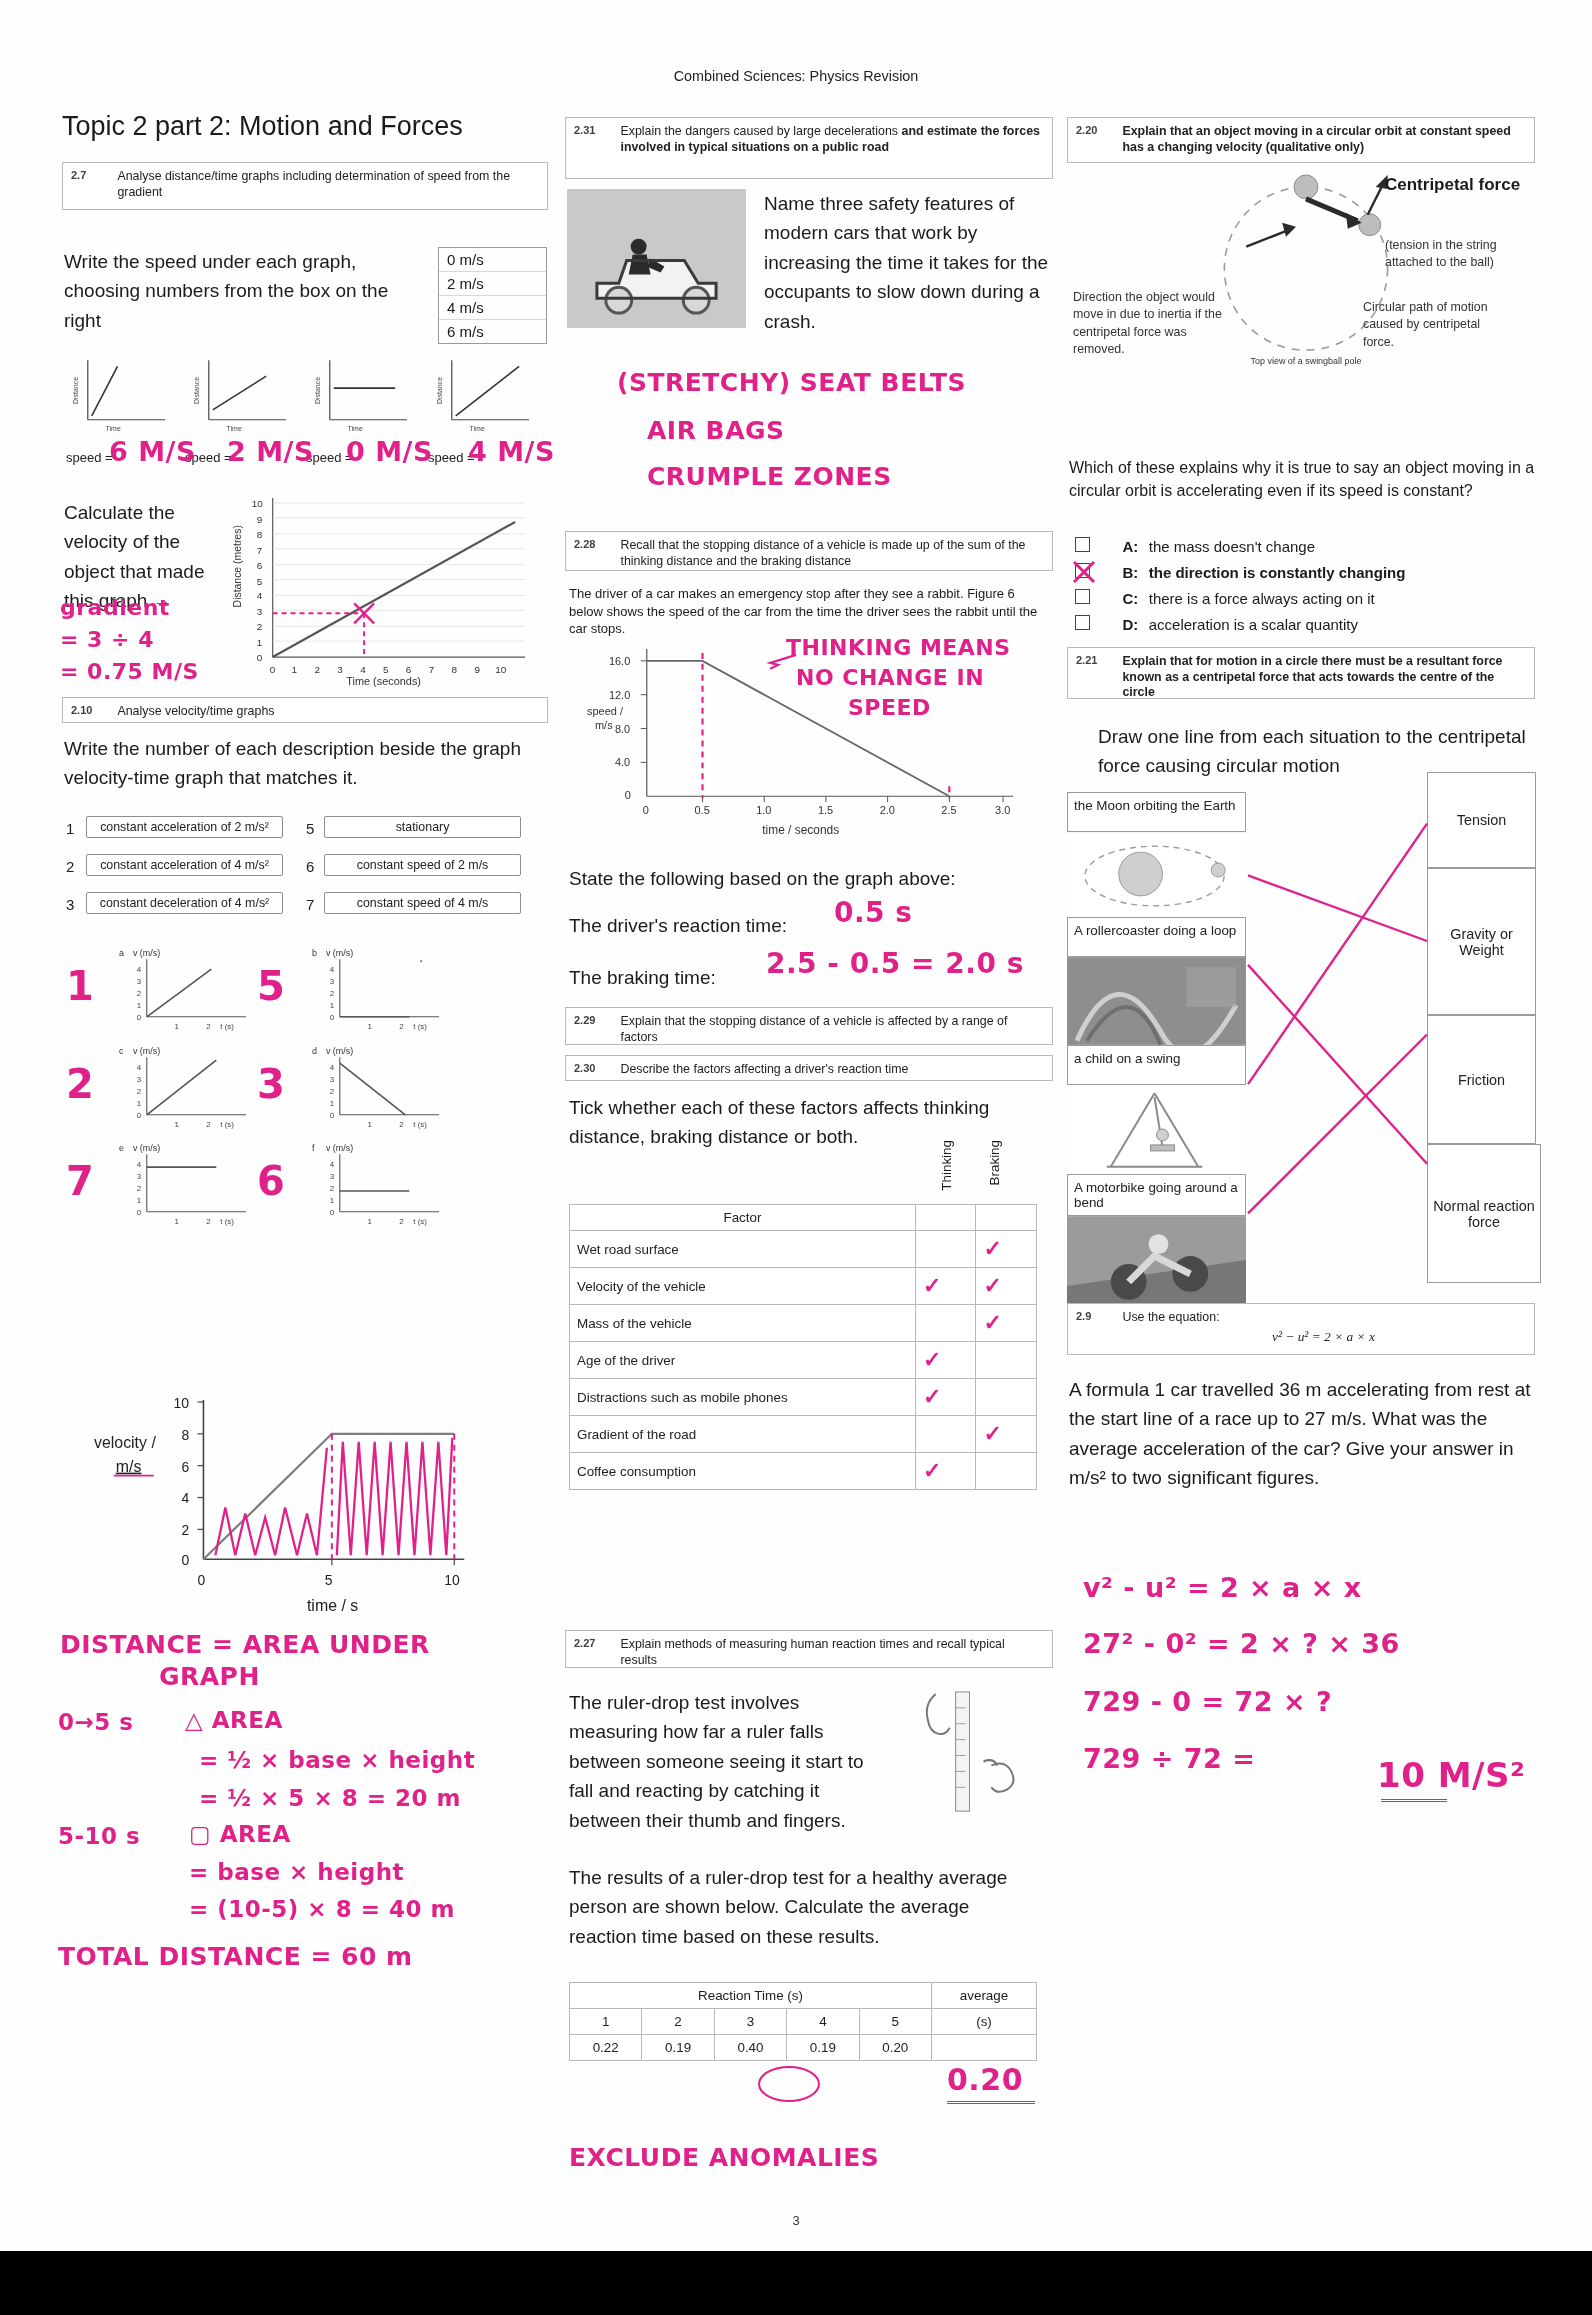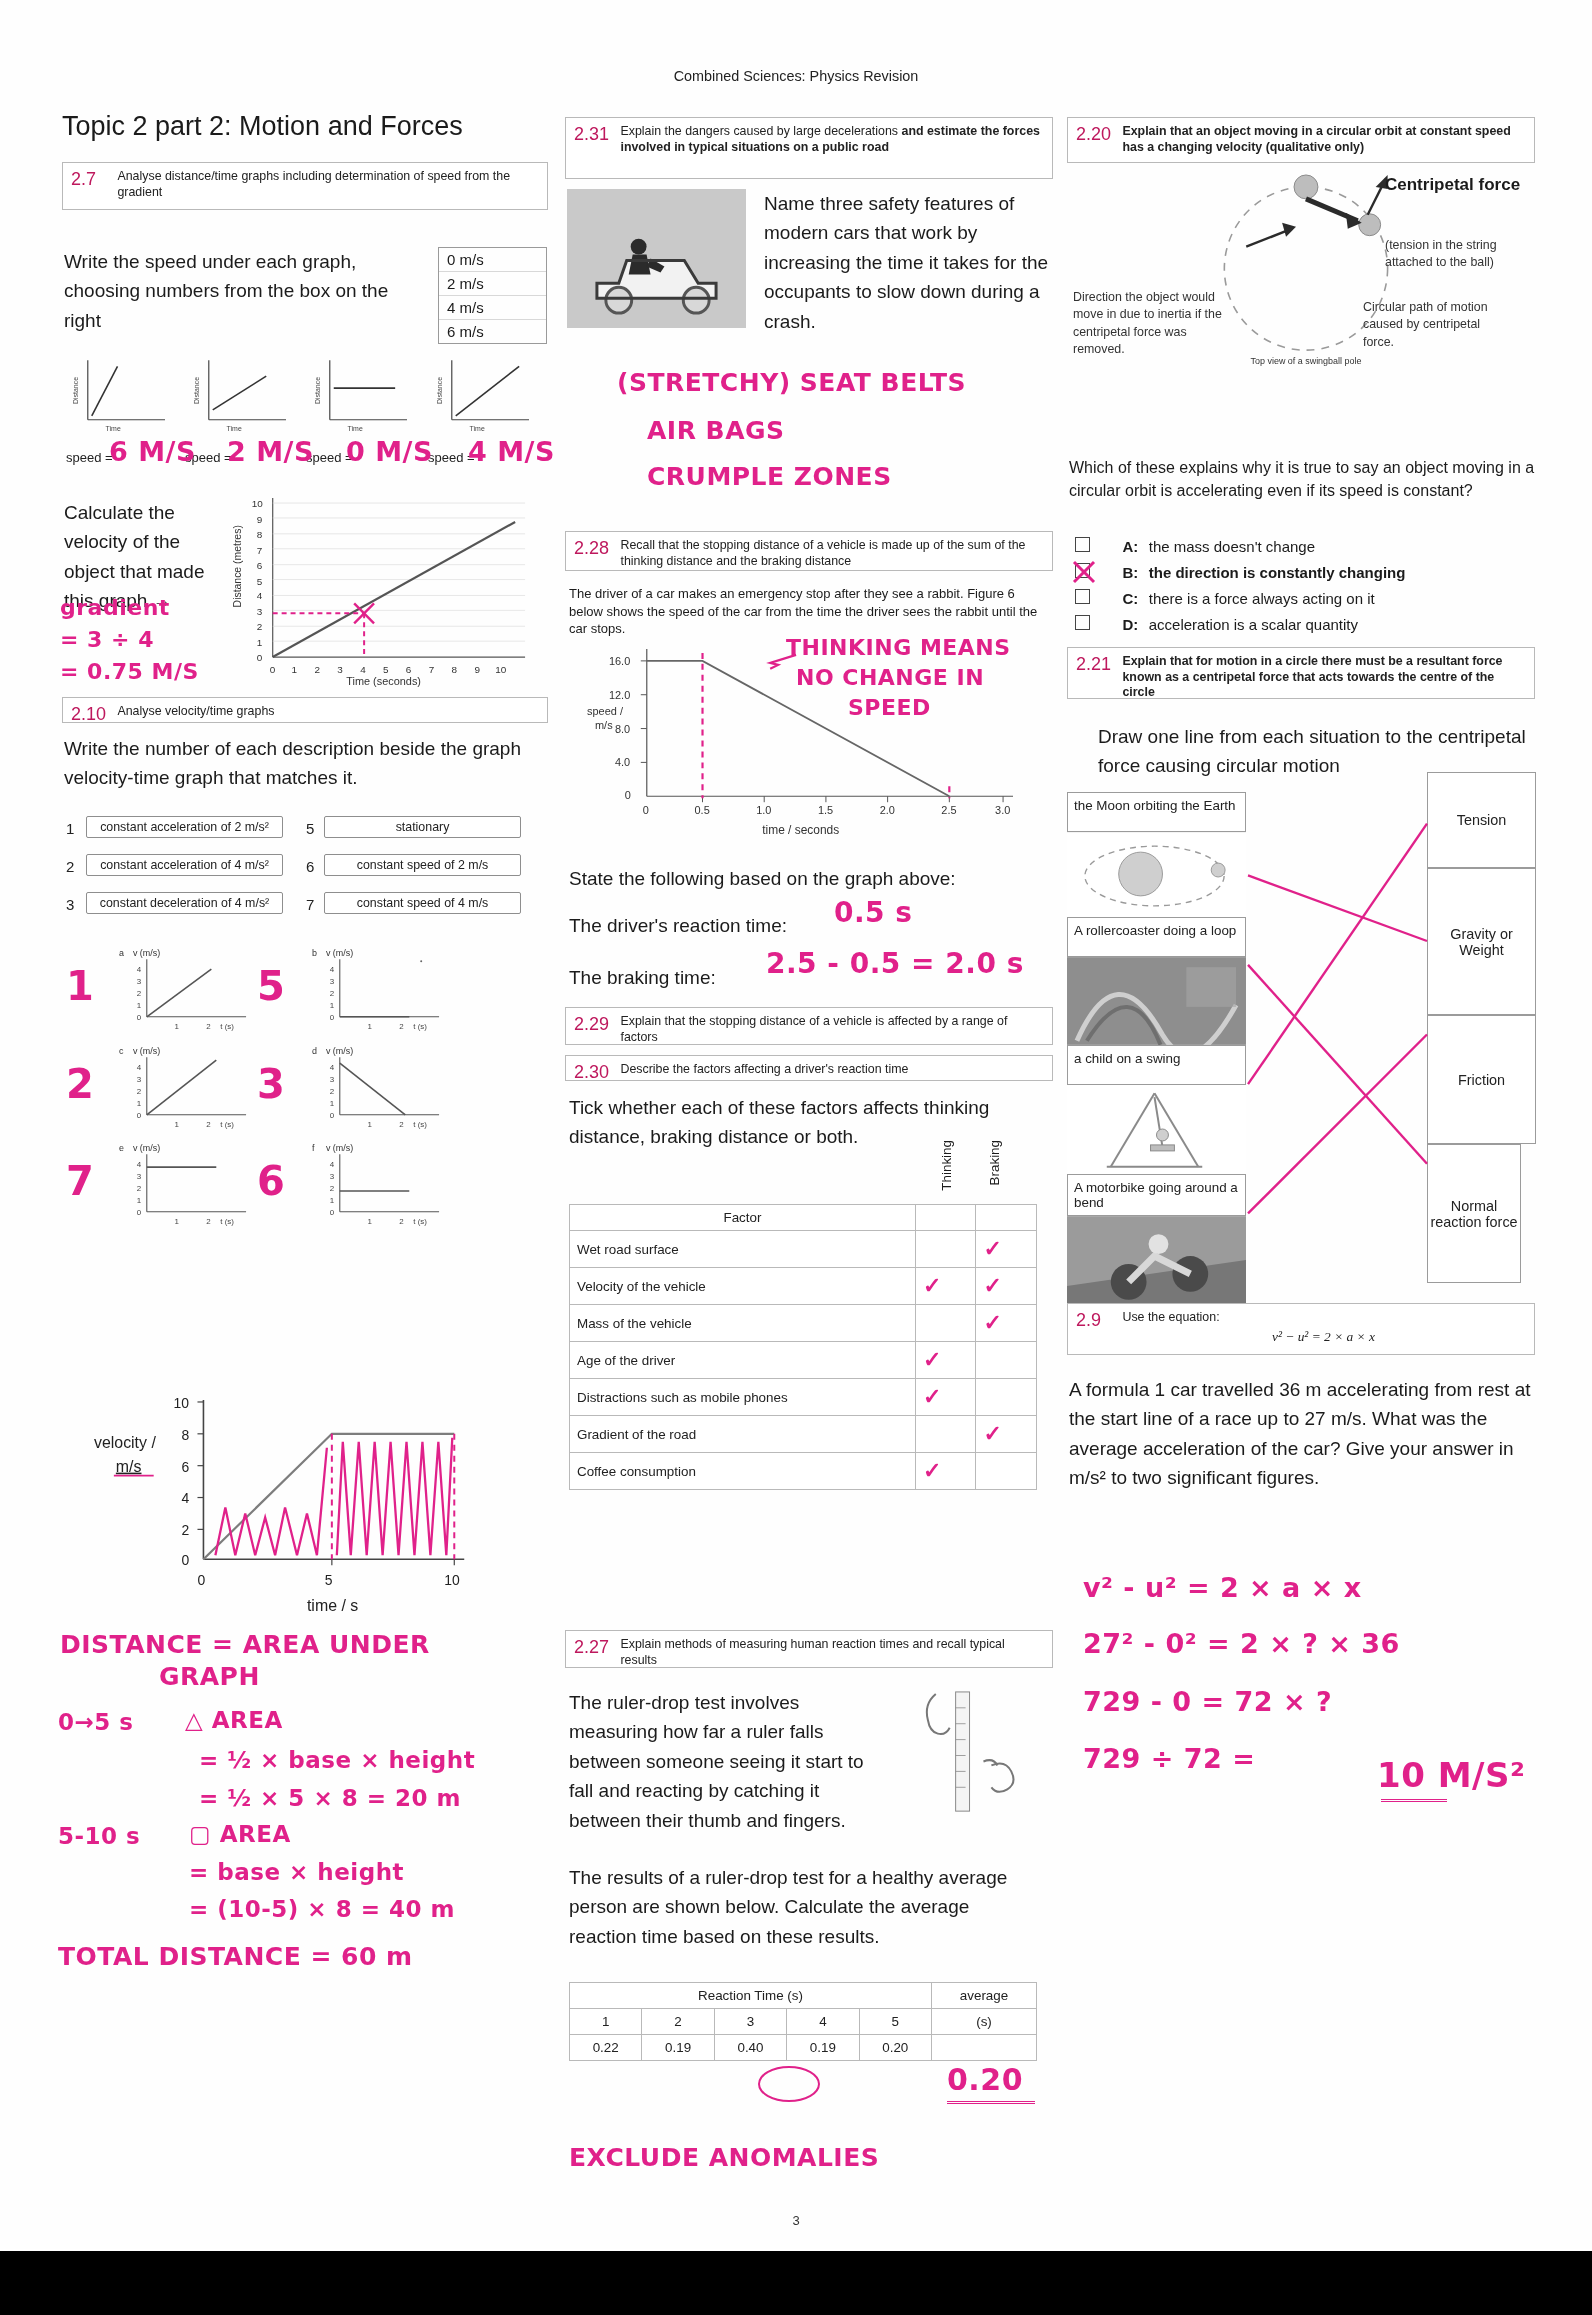--- a/index.html
+++ b/index.html
@@ -4,21 +4,21 @@
 <style>
   html,body{margin:0;padding:0;background:#fff;}
   body{width:1592px;height:2315px;font-family:"Liberation Sans",sans-serif;color:#1b1b1b;position:relative;overflow:hidden;}
   .page{position:absolute;left:0;top:0;width:1592px;height:2249px;background:#fefefe;}
   .footer-bar{position:absolute;left:0;top:2251px;width:1592px;height:65px;background:#000;}
   .hdr{position:absolute;top:68px;left:0;width:1592px;text-align:center;font-size:14.4px;color:#222;}
   .pagenum{position:absolute;top:2213px;left:0;width:1592px;text-align:center;font-size:13px;color:#333;}
 
   
   .specbox{position:absolute;border:1px solid #b9b9b9;background:#fff;box-sizing:border-box;padding:6px 8px;}
-  .specbox .code{font-size:18px;font-weight:400;color:#be185d;display:inline-block;vertical-align:top;width:42px;}
+  .specbox .code{font-size:11px;font-weight:700;color:#404040;display:inline-block;vertical-align:top;width:42px;}
   .specbox .txt{font-size:12.4px;display:inline-block;vertical-align:top;width:calc(100% - 48px);line-height:1.25;color:#222;}
   .specbox .txt b{font-weight:700;}
 
   .qtext{position:absolute;font-size:19px;line-height:1.55;color:#1b1b1b;}
   .small{font-size:13px;line-height:1.35;}
 
   
   .hw{position:absolute;color:#e0218a;font-family:"DejaVu Sans",sans-serif;font-weight:700;letter-spacing:0.5px;}
   .hw.big{font-size:27px;}
   .hw.mid{font-size:22px;}
@@ -693,21 +693,21 @@
       <circle cx="62" cy="66" r="18" fill="#4a4a4a"></circle>
       <circle cx="124" cy="58" r="18" fill="#4a4a4a"></circle>
       <path d="M62 66 L88 40 L124 58" fill="none" stroke="#d8d8d8" stroke-width="7"></path>
       <circle cx="92" cy="28" r="10" fill="#e2e2e2"></circle>
     </svg>
   </div>
 
   <div class="rbox" style="left:1427px;top:772px;width:109px;height:96px;">Tension</div>
   <div class="rbox" style="left:1427px;top:868px;width:109px;height:147px;">Gravity or Weight</div>
   <div class="rbox" style="left:1427px;top:1015px;width:109px;height:129px;">Friction</div>
-  <div class="rbox" style="left:1427px;top:1144px;width:94px;height:139px;">Normal reaction force</div>
+  <div class="rbox" style="left:1427px;top:1144px;width:114px;height:139px;">Normal reaction force</div>
 
   <svg style="position:absolute;left:1244px;top:766px;" width="189" height="527" viewBox="0 0 190 530">
     <g stroke="#e0218a" stroke-width="2.4" fill="none">
       <line x1="4" y1="110" x2="184" y2="176"></line>
       <line x1="4" y1="200" x2="184" y2="400"></line>
       <line x1="4" y1="320" x2="184" y2="58"></line>
       <line x1="4" y1="450" x2="184" y2="270"></line>
     </g>
   </svg>
 

